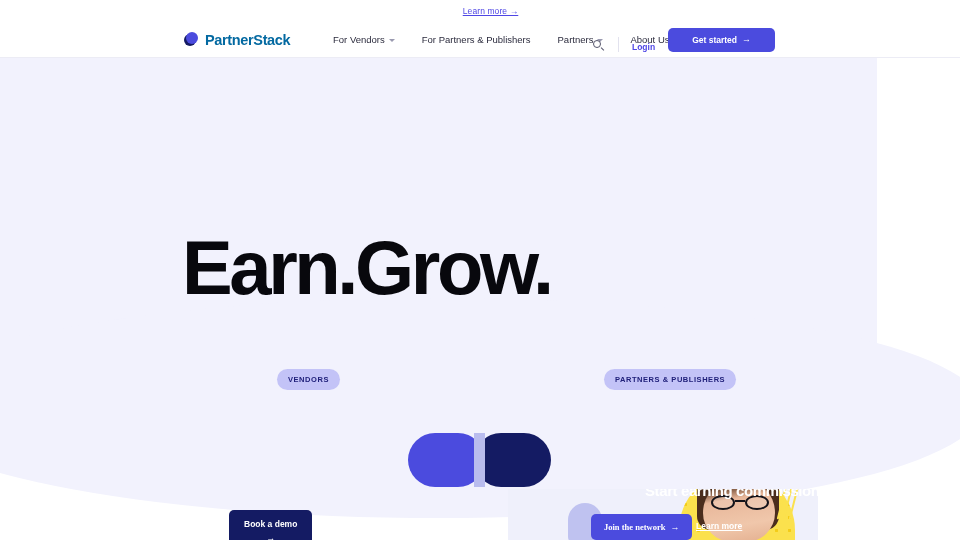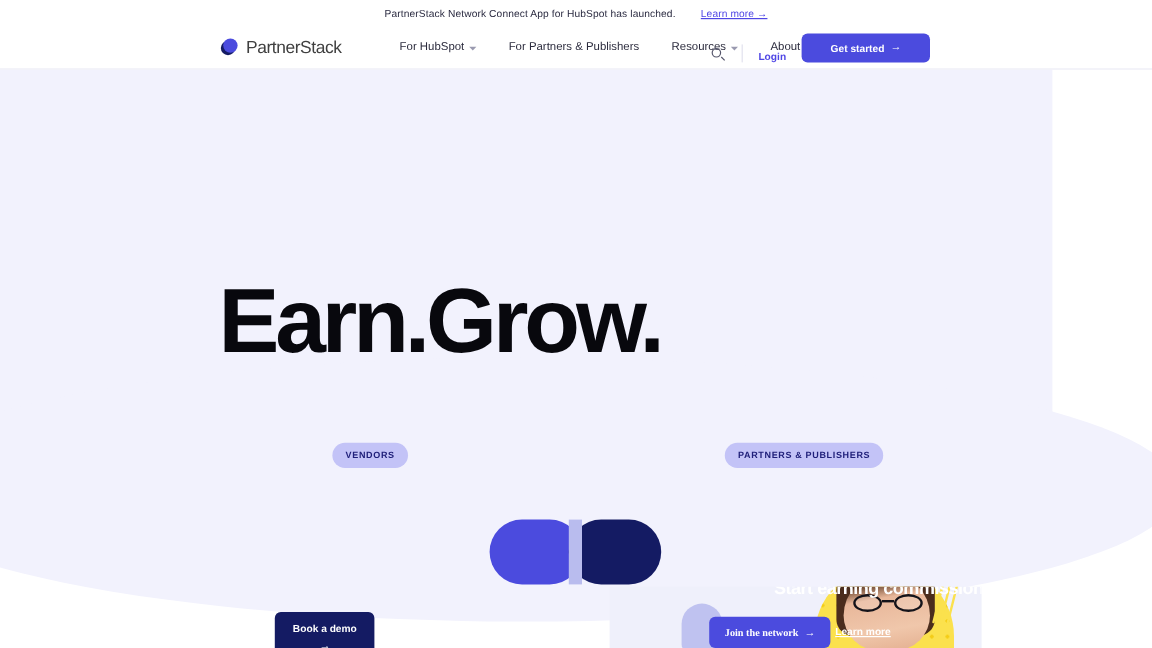--- a/index.html
+++ b/index.html
@@ -39,21 +39,21 @@
   .logo-mark { position: relative; width: 15px; height: 15px; }
   .logo-mark .c-back {
     position: absolute; left: 0; top: 2px; width: 12px; height: 12px;
     border-radius: 50%; background: #141b63;
   }
   .logo-mark .c-front {
     position: absolute; left: 2px; top: 0px; width: 12px; height: 12px;
     border-radius: 50%; background: #4b4bde;
   }
   .logo-text {
-    font-size: 14.5px; font-weight: 400; color: #404040; letter-spacing: -.35px;
+    font-size: 14.5px; font-weight: 700; color: #0369a1; letter-spacing: -.35px;
   }
 
   .nav-links { position: absolute; left: 333px; display: flex; align-items: center; gap: 27px; }
   .nav-item {
     display: flex; align-items: center; gap: 4px;
     font-size: 9.5px; color: #2b2b3d; white-space: nowrap;
   }
   .chev {
     width: 0; height: 0; border-left: 3px solid transparent;
     border-right: 3px solid transparent; border-top: 3.2px solid #9a9ab0;
@@ -200,44 +200,43 @@
     z-index: 25; cursor: pointer; flex-direction: column;
   }
   .arrow { font-size: 9px; line-height: 1; }
 </style>
 </head>
 <body>
 
 <div class="page">
 
   <div class="banner">
-    <span class="banner-text">PartnerStack Network Connect App for HubSpot has launched.</span>
     <a class="banner-link">Learn more →</a>
   </div>
 
   <div class="nav">
 
     <div class="logo-wrap">
       <span class="logo-mark">
         <span class="c-back"></span>
         <span class="c-front"></span>
       </span>
       <span class="logo-text">PartnerStack</span>
     </div>
 
     <div class="nav-links">
       <div class="nav-item">
-        <span>For HubSpot</span>
+        <span>For Vendors</span>
         <span class="chev"></span>
       </div>
       <div class="nav-item">
         <span>For Partners &amp; Publishers</span>
       </div>
       <div class="nav-item">
-        <span>Resources</span>
+        <span>Partners</span>
         <span class="chev"></span>
       </div>
       <div class="nav-item">
         <span>About Us</span>
       </div>
     </div>
 
     <div class="nav-right">
       <span class="search-icon">
         <span class="ring"></span>

